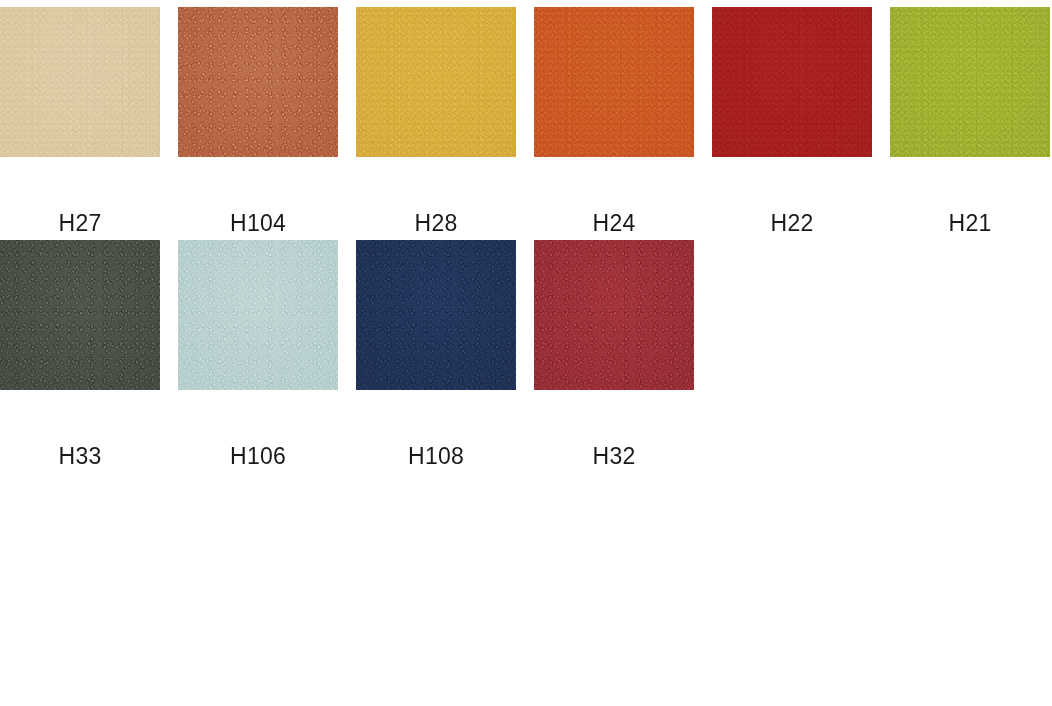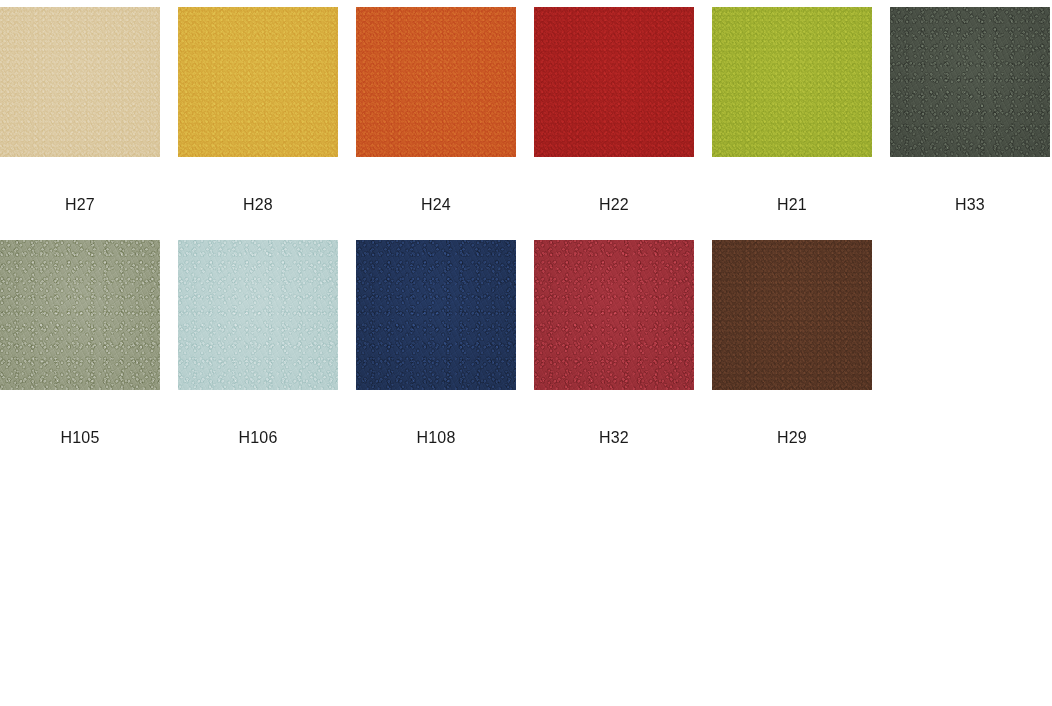--- a/index.html
+++ b/index.html
@@ -76,38 +76,42 @@
   }
 
   
   .swatch-chip.fine::before { opacity: 0.42; background-size: 7px 6px, 8px 7px, 6px 8px, 9px 6px, 7px 8px, 8px 9px, 9px 6px, 6px 7px; }
   .swatch-chip.fine::after  { opacity: 0.55; }
 
   
   .swatch-chip.coarse::before { opacity: 1; background-size: 15px 12px, 17px 14px, 12px 17px, 19px 13px, 13px 16px, 16px 18px, 18px 12px, 11px 15px; }
 
   .swatch-label {
-    font-size: 16px;
+    font-size: 23px;
     font-weight: 400;
     color: #1a1a1a;
     letter-spacing: 0.2px;
     text-align: center;
     line-height: 1;
-    margin-top: 40px;
+    margin-top: 55px;
     font-family: "Liberation Sans", sans-serif;
     white-space: nowrap;
   }
 </style>
 </head>
 <body>
 
 <div id="swatch-grid">
     <div class="swatch-cell">
       <div class="swatch-chip fine" style="background-color: rgb(221, 203, 164);"></div>
       <div class="swatch-label">H27</div>
+    </div>
+    <div class="swatch-cell">
+      <div class="swatch-chip coarse" style="background-color: rgb(185, 106, 72);"></div>
+      <div class="swatch-label">H104</div>
     </div>
     <div class="swatch-cell">
       <div class="swatch-chip fine" style="background-color: rgb(217, 176, 64);"></div>
       <div class="swatch-label">H28</div>
     </div>
     <div class="swatch-cell">
       <div class="swatch-chip fine" style="background-color: rgb(204, 91, 37);"></div>
       <div class="swatch-label">H24</div>
     </div>
     <div class="swatch-cell">
@@ -116,32 +120,24 @@
     </div>
     <div class="swatch-cell">
       <div class="swatch-chip fine" style="background-color: rgb(162, 178, 50);"></div>
       <div class="swatch-label">H21</div>
     </div>
     <div class="swatch-cell">
       <div class="swatch-chip coarse" style="background-color: rgb(75, 82, 71);"></div>
       <div class="swatch-label">H33</div>
     </div>
     <div class="swatch-cell">
-      <div class="swatch-chip coarse" style="background-color: rgb(154, 160, 135);"></div>
-      <div class="swatch-label">H105</div>
-    </div>
-    <div class="swatch-cell">
       <div class="swatch-chip coarse" style="background-color: rgb(188, 211, 210);"></div>
       <div class="swatch-label">H106</div>
     </div>
     <div class="swatch-cell">
       <div class="swatch-chip coarse" style="background-color: rgb(34, 53, 91);"></div>
       <div class="swatch-label">H108</div>
     </div>
     <div class="swatch-cell">
       <div class="swatch-chip coarse" style="background-color: rgb(158, 49, 58);"></div>
       <div class="swatch-label">H32</div>
     </div>
-    <div class="swatch-cell">
-      <div class="swatch-chip fine" style="background-color: rgb(90, 55, 37);"></div>
-      <div class="swatch-label">H29</div>
-    </div>
   </div>
 
 </body></html>

